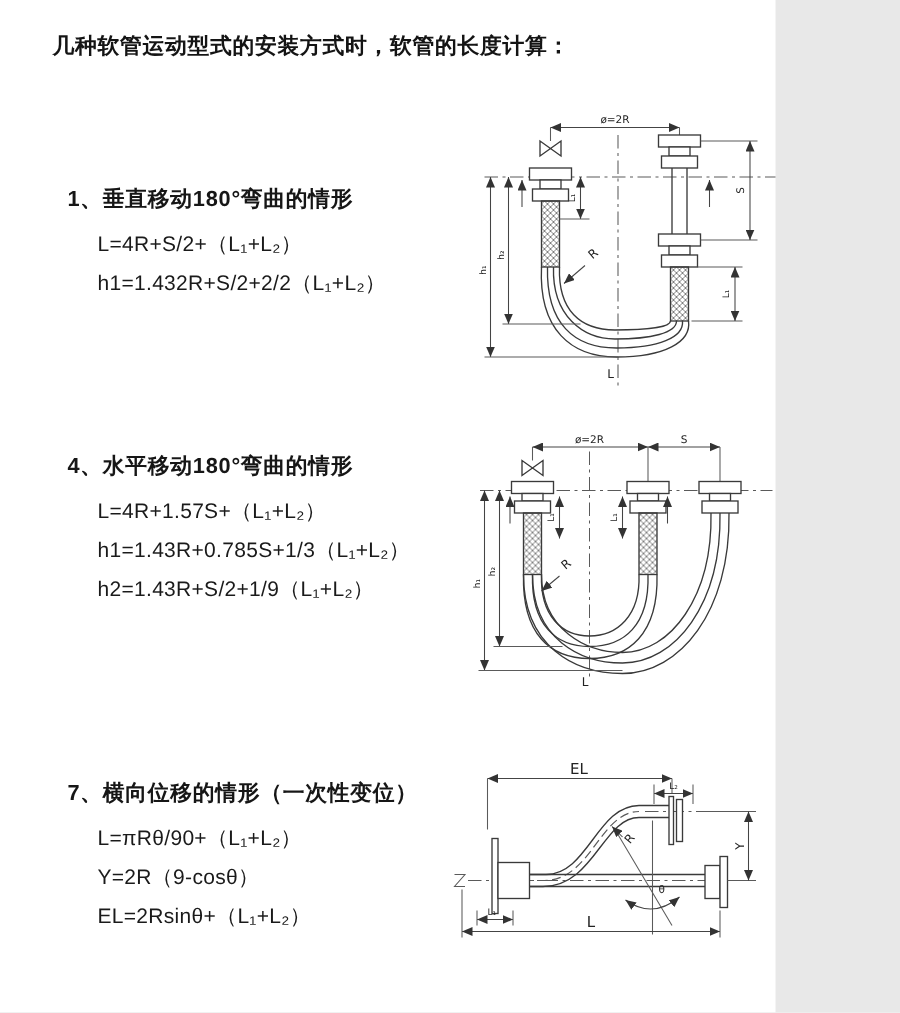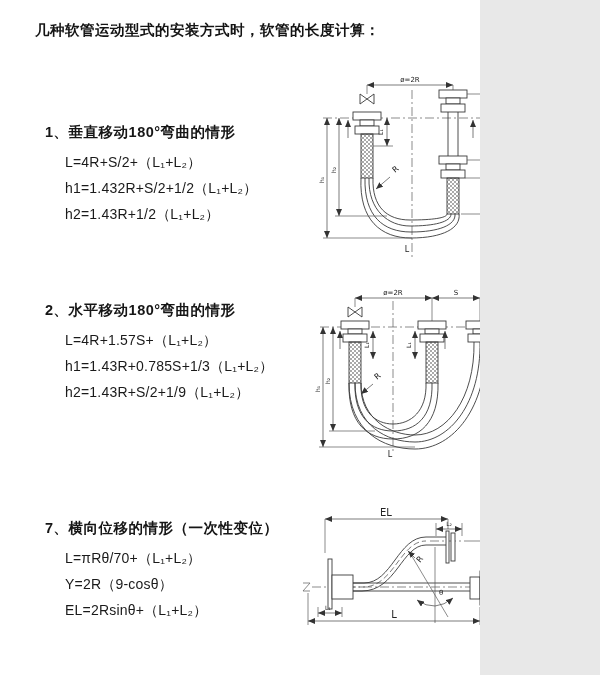--- a/index.html
+++ b/index.html
@@ -1,17 +1,17 @@
 <!DOCTYPE html>
 <html><head>
 <meta charset="utf-8">
 <style>
   html,body{margin:0;padding:0;background:#e8e8e8;}
   .page{
-    position:relative;width:480px;height:675px;background:#ffffff;
+    position:relative;width:517px;height:675px;background:#ffffff;
     font-family:"Liberation Sans","DejaVu Sans",sans-serif;color:#1f1f1f;overflow:hidden;
   }
   .title{
     position:absolute;left:35px;top:21px;font-size:14.5px;font-weight:bold;
     letter-spacing:0.5px;color:#141414;
   }
   .section{position:absolute;left:45px;}
   .section .heading{font-size:14.5px;font-weight:bold;color:#161616;letter-spacing:0.5px;}
   .section .formula{
     font-size:14px;color:#1a1a1a;padding-left:20px;height:26px;line-height:26px;
@@ -34,34 +34,33 @@
 </head>
 <body>
 
 <div class="page">
 
   <div class="title">几种软管运动型式的安装方式时，软管的长度计算：</div>
 
   <div class="section" id="sec1">
     <div class="heading">1、垂直移动180°弯曲的情形</div>
     <div class="formula">L=4R+S/2+（L₁+L₂）</div>
-    <div class="formula">h1=1.432R+S/2+1/2（L₁+L₂）</div>
-    <div class="formula">h2=1.43R+1/2（L₁+L₂）</div>
+    <div class="formula">h1=1.432R+S/2+2/2（L₁+L₂）</div>
   </div>
 
   <div class="section" id="sec2">
-    <div class="heading">2、水平移动180°弯曲的情形</div>
+    <div class="heading">4、水平移动180°弯曲的情形</div>
     <div class="formula">L=4R+1.57S+（L₁+L₂）</div>
     <div class="formula">h1=1.43R+0.785S+1/3（L₁+L₂）</div>
     <div class="formula">h2=1.43R+S/2+1/9（L₁+L₂）</div>
   </div>
 
   <div class="section" id="sec3">
     <div class="heading">7、横向位移的情形（一次性变位）</div>
-    <div class="formula">L=πRθ/70+（L₁+L₂）</div>
+    <div class="formula">L=πRθ/90+（L₁+L₂）</div>
     <div class="formula">Y=2R（9-cosθ）</div>
     <div class="formula">EL=2Rsinθ+（L₁+L₂）</div>
   </div>
 
   <svg id="d1" class="diag" width="275" height="192" viewBox="0 0 275 192">
     <defs>
       <marker id="a1e" orient="auto" markerUnits="userSpaceOnUse" markerWidth="8" markerHeight="6" refX="7" refY="3">
           <path d="M0,0L7,3L0,6Z" fill="#333"></path>
         </marker>
       <marker id="a1s" orient="auto" markerUnits="userSpaceOnUse" markerWidth="8" markerHeight="6" refX="1" refY="3">

